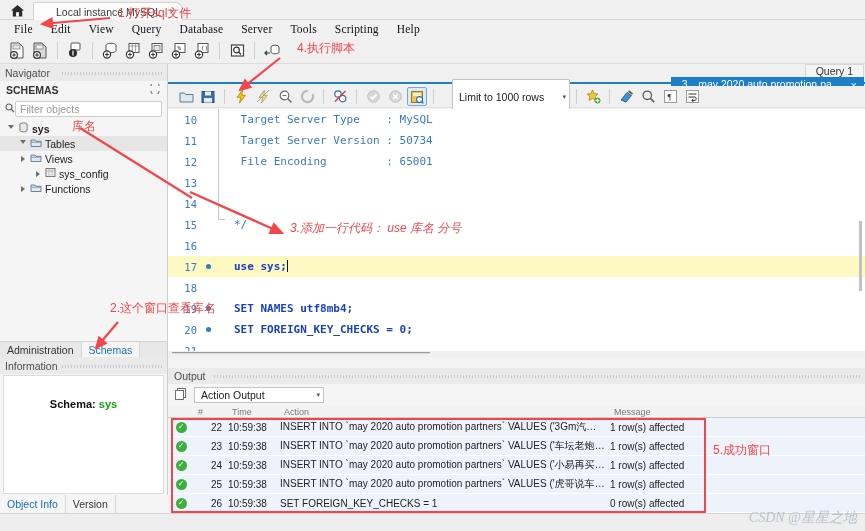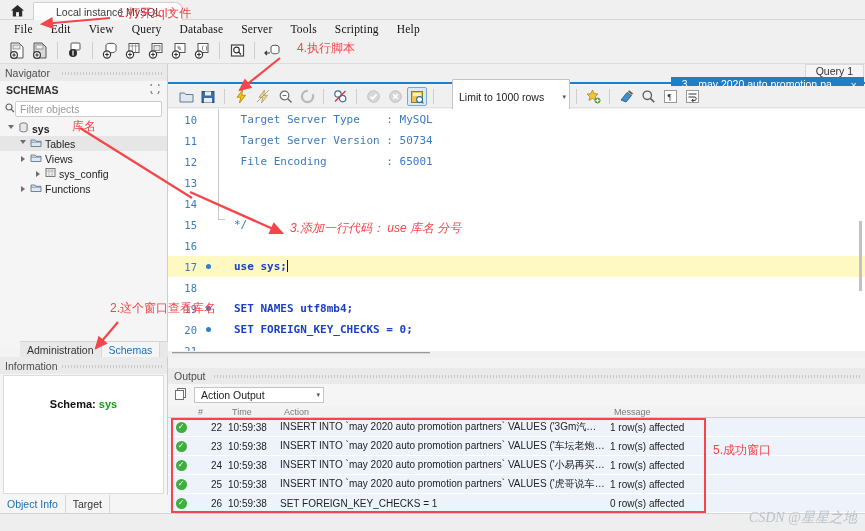--- a/index.html
+++ b/index.html
@@ -121,21 +121,20 @@
   .tri { width:0;height:0;border-left:4px solid #6e6e6e;border-top:3.5px solid transparent;border-bottom:3.5px solid transparent; }
   .tri.open { border-left:3.5px solid transparent;border-right:3.5px solid transparent;border-top:4px solid #6e6e6e; }
   .tlabel.b { font-weight: bold; }
 
   
   .lefttabs {
     position: absolute; left: 0; top: 341px; width: 168px; height: 16px;
     background: #e8e8e8; border-right: 1px solid #cfcfcf;
     display: flex; align-items: stretch;
     border-top: 1px solid #d4d4d4;
-    margin-left: 20px;
   }
   .ltab {
     padding: 0 7px; display: flex; align-items: center;
     font-size: 10.5px; color: #333; border-right: 1px solid #d8d8d8;
   }
   .ltab.active { background: #f5f5f5; color: #1a6fb5; }
   .infopanel {
     position: absolute; left: 0; top: 357px; width: 168px; height: 156px;
     background: #f5f5f5; border-right: 1px solid #cfcfcf;
   }
@@ -536,21 +535,21 @@
       <span class="dots" style="left:62px"></span>
     </div>
     <div class="infobody">
       <div class="schema-line">
         <b>Schema:</b>
         <span class="v">sys</span>
       </div>
     </div>
     <div class="infotabs">
       <div class="ltab active">Object Info</div>
-      <div class="ltab">Target</div>
+      <div class="ltab">Version</div>
     </div>
   </div>
 
   <div class="edtabs">
     <div class="edtab">
       <span>Query 1</span>
     </div>
     <div class="edtab active">
       <span>3、may 2020 auto promotion pa...</span>
       <span class="x">×</span>

